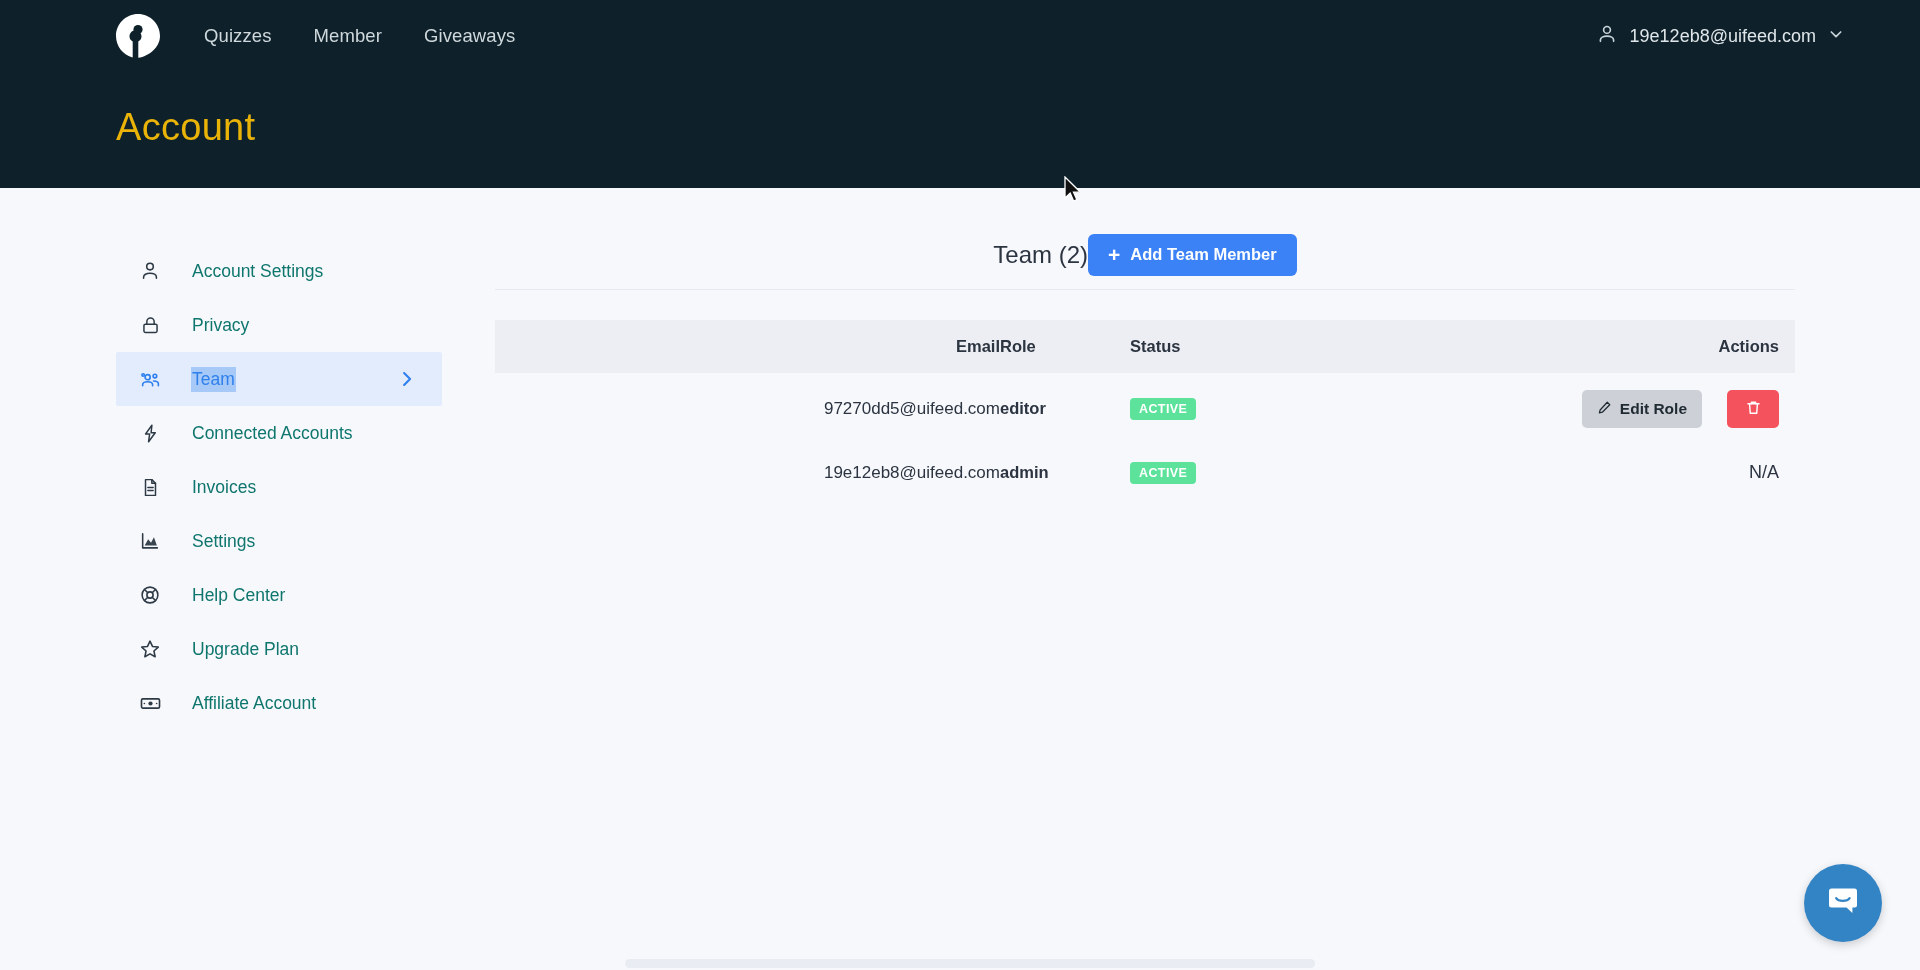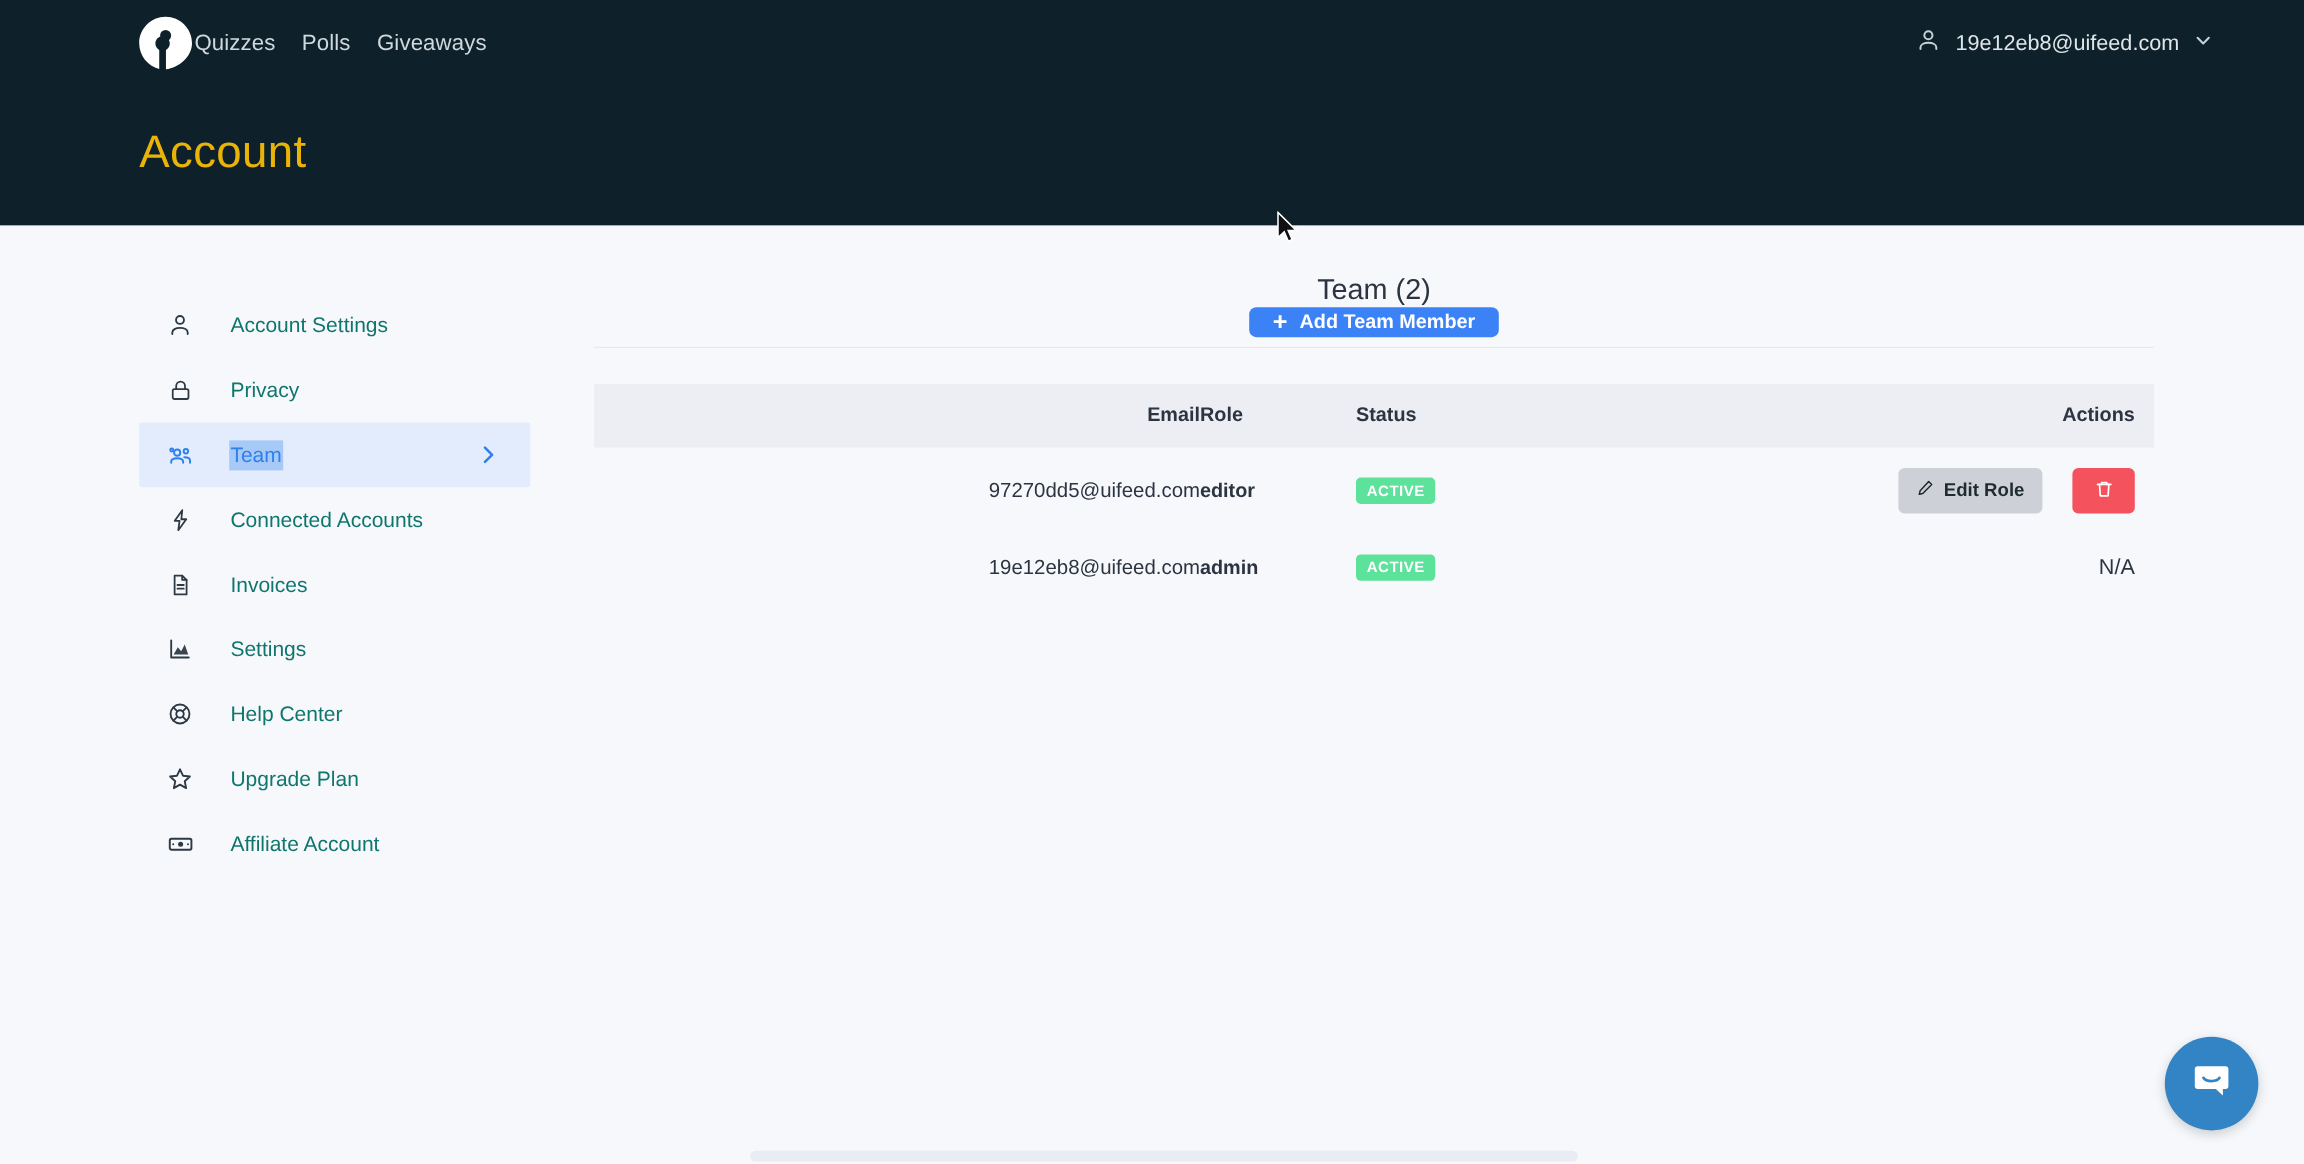--- a/index.html
+++ b/index.html
@@ -28,21 +28,22 @@
     align-items: center;
   }
   .logo {
     margin-left: 114px;
     width: 48px; height: 48px;
     display: block;
   }
   .nav-links {
     display: flex;
     align-items: center;
-    gap: 22px;
+    margin-left: 42px;
+    gap: 42px;
   }
   .nav-link {
     color: #cfd8dc;
     font-size: 18.5px;
     letter-spacing: .1px;
     text-decoration: none;
     cursor: pointer;
     white-space: nowrap;
   }
 
@@ -136,21 +137,20 @@
     top: 40px;
     width: 1300px;
   }
   .main-head {
     display: flex;
     align-items: center;
     justify-content: center;
     height: 62px;
     border-bottom: 1px solid #e6e9f0;
     padding-bottom: 8px;
-    flex-direction: column;
   }
   .main-title {
     font-size: 24px;
     color: #2b3440;
     font-weight: 400;
   }
   .btn-add {
     display: inline-flex;
     align-items: center;
     gap: 10px;
@@ -292,21 +292,21 @@
     <span class="logo">
       <svg viewBox="0 0 48 48" width="48" height="48" aria-hidden="true">
         <path fill="#ffffff" d="M24 2C11.9 2 2 11.9 2 24c0 10.3 7.1 19 16.7 21.4V29.6c-1.9-1-3.2-3-3.2-5.3 0-3.3 2.7-6 6-6 .4 0 .8 0 1.2.1 2.7.6 4.8 3 4.8 5.9 0 2.3-1.3 4.3-3.2 5.3v16.2C35 44.3 46 35.4 46 24 46 11.9 36.1 2 24 2z"></path>
         <circle cx="24" cy="17.6" r="4.6" fill="#0e212a"></circle>
         <path fill="#0e212a" d="M20.1 26.2h7.4v19.9c-1.1.2-2.3.3-3.5.3-1.3 0-2.6-.1-3.9-.4V26.2z" opacity="0"></path>
       </svg>
     </span>
 
     <nav class="nav-links">
       <a class="nav-link">Quizzes</a>
-      <a class="nav-link">Polls</a>
+      <a class="nav-link">Member</a>
       <a class="nav-link">Giveaways</a>
     </nav>
 
     <div class="user-menu">
       <span>
         <svg width="22" height="22" viewBox="0 0 24 24" fill="none" stroke="#c7d2d8" stroke-width="1.8" stroke-linecap="round" stroke-linejoin="round">
           <circle cx="12" cy="7.5" r="3.7"></circle>
           <path d="M4.8 20v-1.4c0-2.6 3.2-4.3 7.2-4.3s7.2 1.7 7.2 4.3V20"></path>
         </svg>
       </span>

